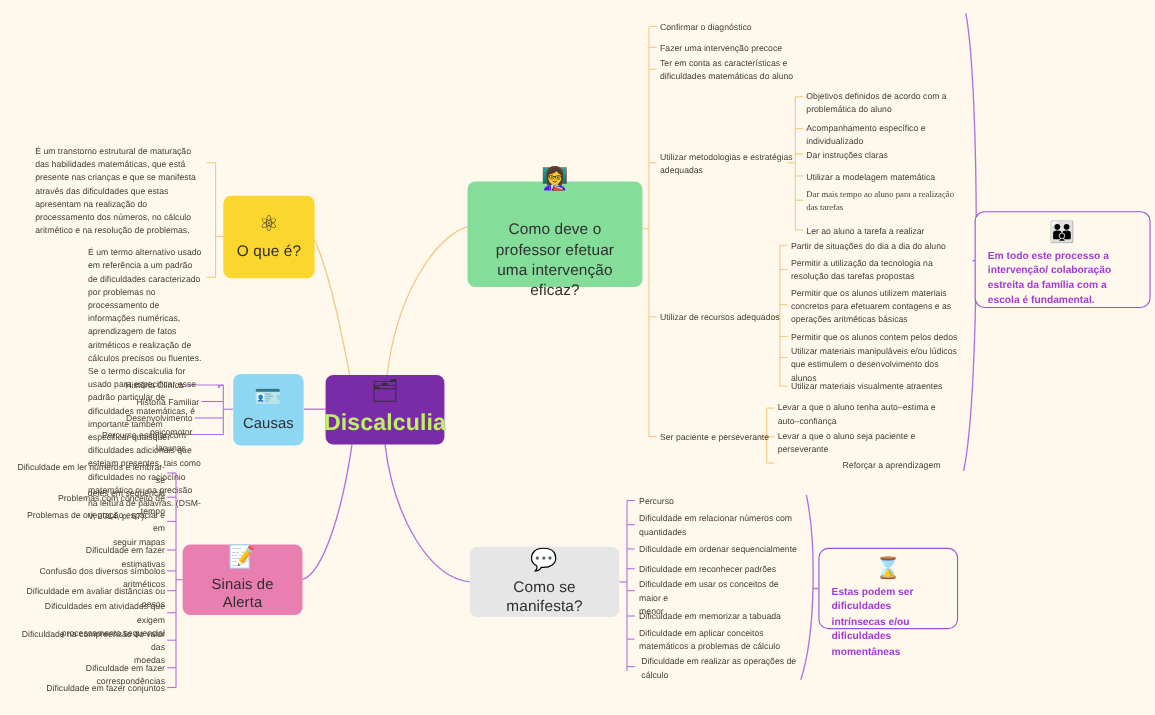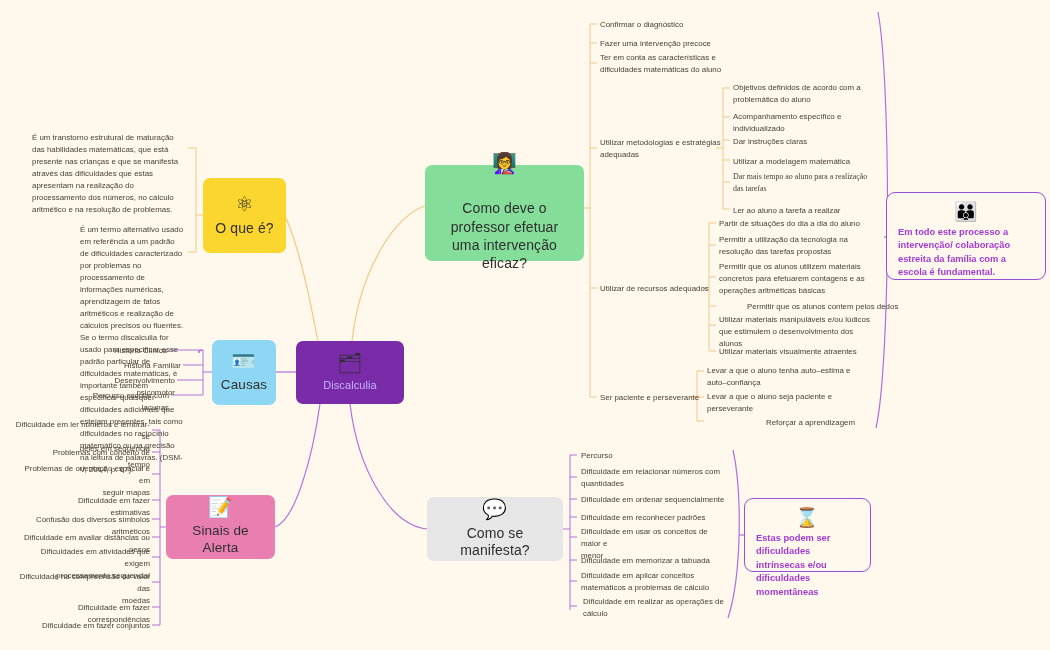--- a/index.html
+++ b/index.html
@@ -25,21 +25,21 @@
     color:#2f2f2f;
   }
   .node .ico { font-size:20px; line-height:1; margin-bottom:6px; display:block; }
   .node .lbl { font-size:14.5px; line-height:1.25; letter-spacing:.1px; }
 
   #n-oque   { left:203px; top:178px; width:83px;  height:75px;  background:#FBD62E; }
   #n-oque .lbl { font-size:14px; }
   #n-causas { left:212px; top:340px; width:64px;  height:65px;  background:#8ED7F4; }
   #n-causas .lbl { font-size:13.5px; }
   #n-center { left:296px; top:341px; width:108px; height:63px;  background:#7A2CA8; }
-  #n-center .lbl { color:#c4b5fd; font-size:11px; font-weight:400; }
+  #n-center .lbl { color:#bef264; font-size:21px; font-weight:700; }
   #n-prof   { left:425px; top:165px; width:159px; height:96px;  background:#85DD9A; }
   #n-prof .lbl { font-size:14px; line-height:1.32;margin-top:20px; }
   #n-sinais { left:166px; top:495px; width:109px; height:64px;  background:#E87FB0; }
   #n-sinais .lbl { font-size:13.5px; }
   #n-manif  { left:427px; top:497px; width:136px; height:64px;  background:#E6E6E6; }
   #n-manif .lbl { font-size:14px; }
 
   
   .callout {
     position:absolute;
@@ -288,21 +288,21 @@
   <div class="leaf l" style="left:733px; top:171px; width:144px;font-family:Liberation Serif, serif;">Dar mais tempo ao aluno para a realização
 das tarefas</div>
   <div class="leaf l" style="left:733px; top:205px; width:150px;">Ler ao aluno a tarefa a realizar</div>
 
   <div class="leaf l" style="left:719px; top:218px; width:160px;">Partir de situações do dia a dia do aluno</div>
   <div class="leaf l" style="left:719px; top:234px; width:150px;">Permitir a utilização da tecnologia na
 resolução das tarefas propostas</div>
   <div class="leaf l" style="left:719px; top:261px; width:155px;">Permitir que os alunos utilizem materiais
 concretos para efetuarem contagens e as
 operações aritméticas básicas</div>
-  <div class="leaf l" style="left:719px; top:301px; width:160px;margin-left:28px;">Permitir que os alunos contem pelos dedos</div>
+  <div class="leaf l" style="left:719px; top:301px; width:160px;">Permitir que os alunos contem pelos dedos</div>
   <div class="leaf l" style="left:719px; top:314px; width:158px;">Utilizar materiais manipuláveis e/ou lúdicos
 que estimulem o desenvolvimento dos alunos</div>
   <div class="leaf l" style="left:719px; top:346px; width:158px;">Utilizar materiais visualmente atraentes</div>
 
   <div class="leaf l" style="left:707px; top:365px; width:152px;">Levar a que o aluno tenha auto–estima e
 auto–confiança</div>
   <div class="leaf l" style="left:707px; top:391px; width:148px;">Levar a que o aluno seja paciente e
 perseverante</div>
   <div class="leaf l" style="left:707px; top:417px; width:148px;text-align:right;">Reforçar a aprendizagem</div>
 

